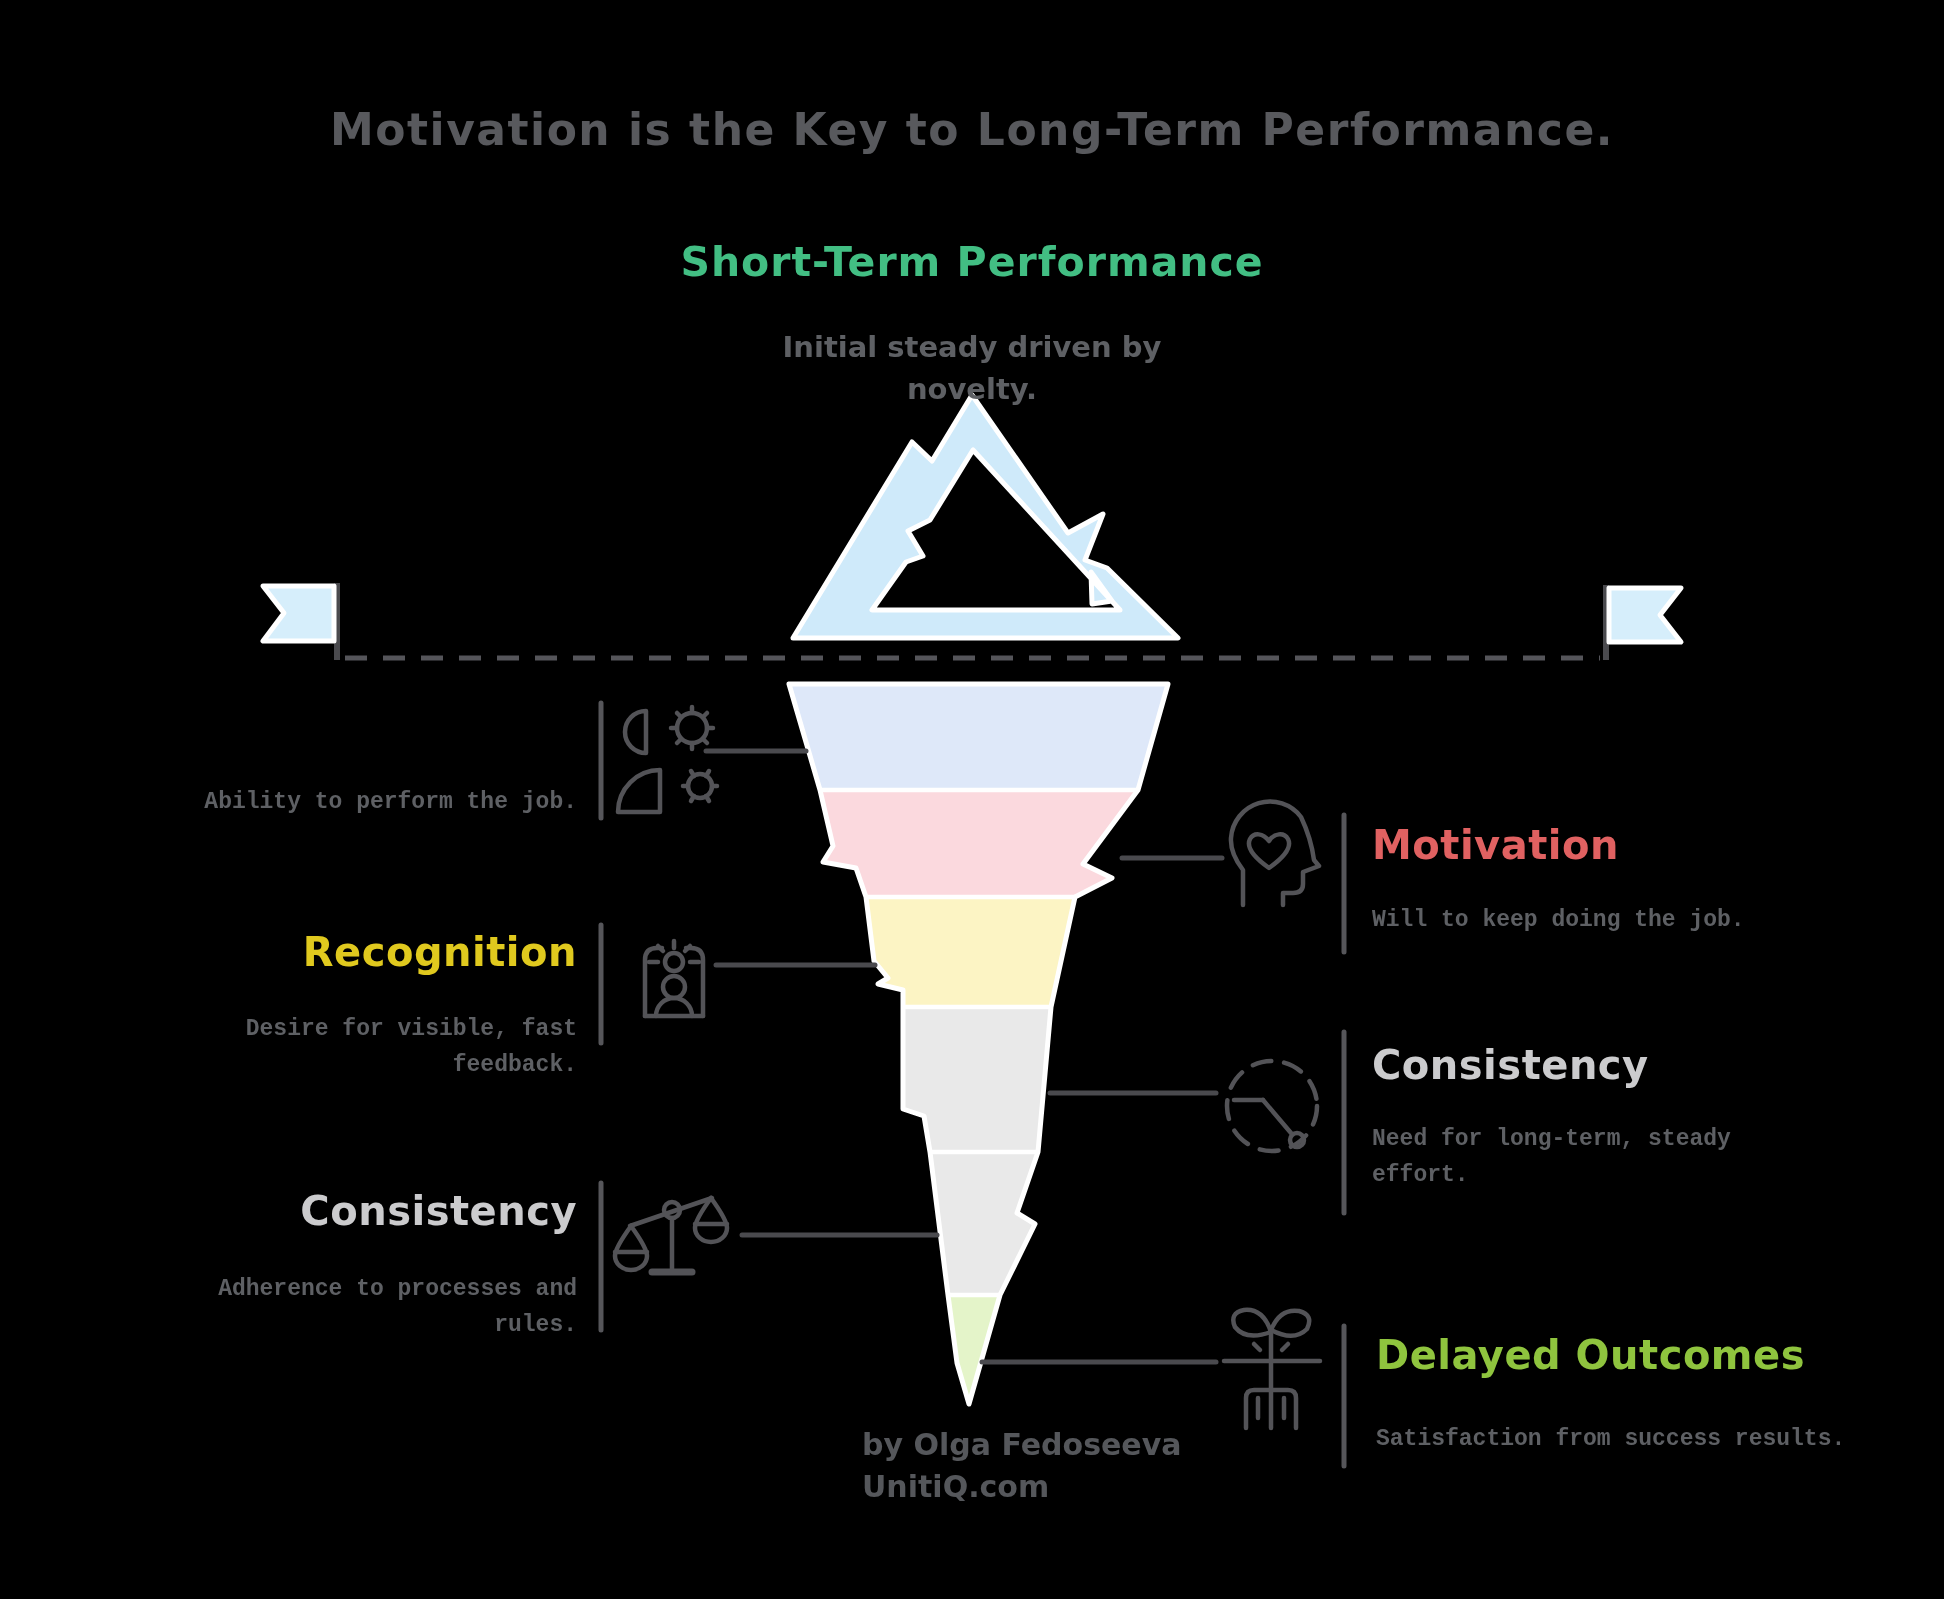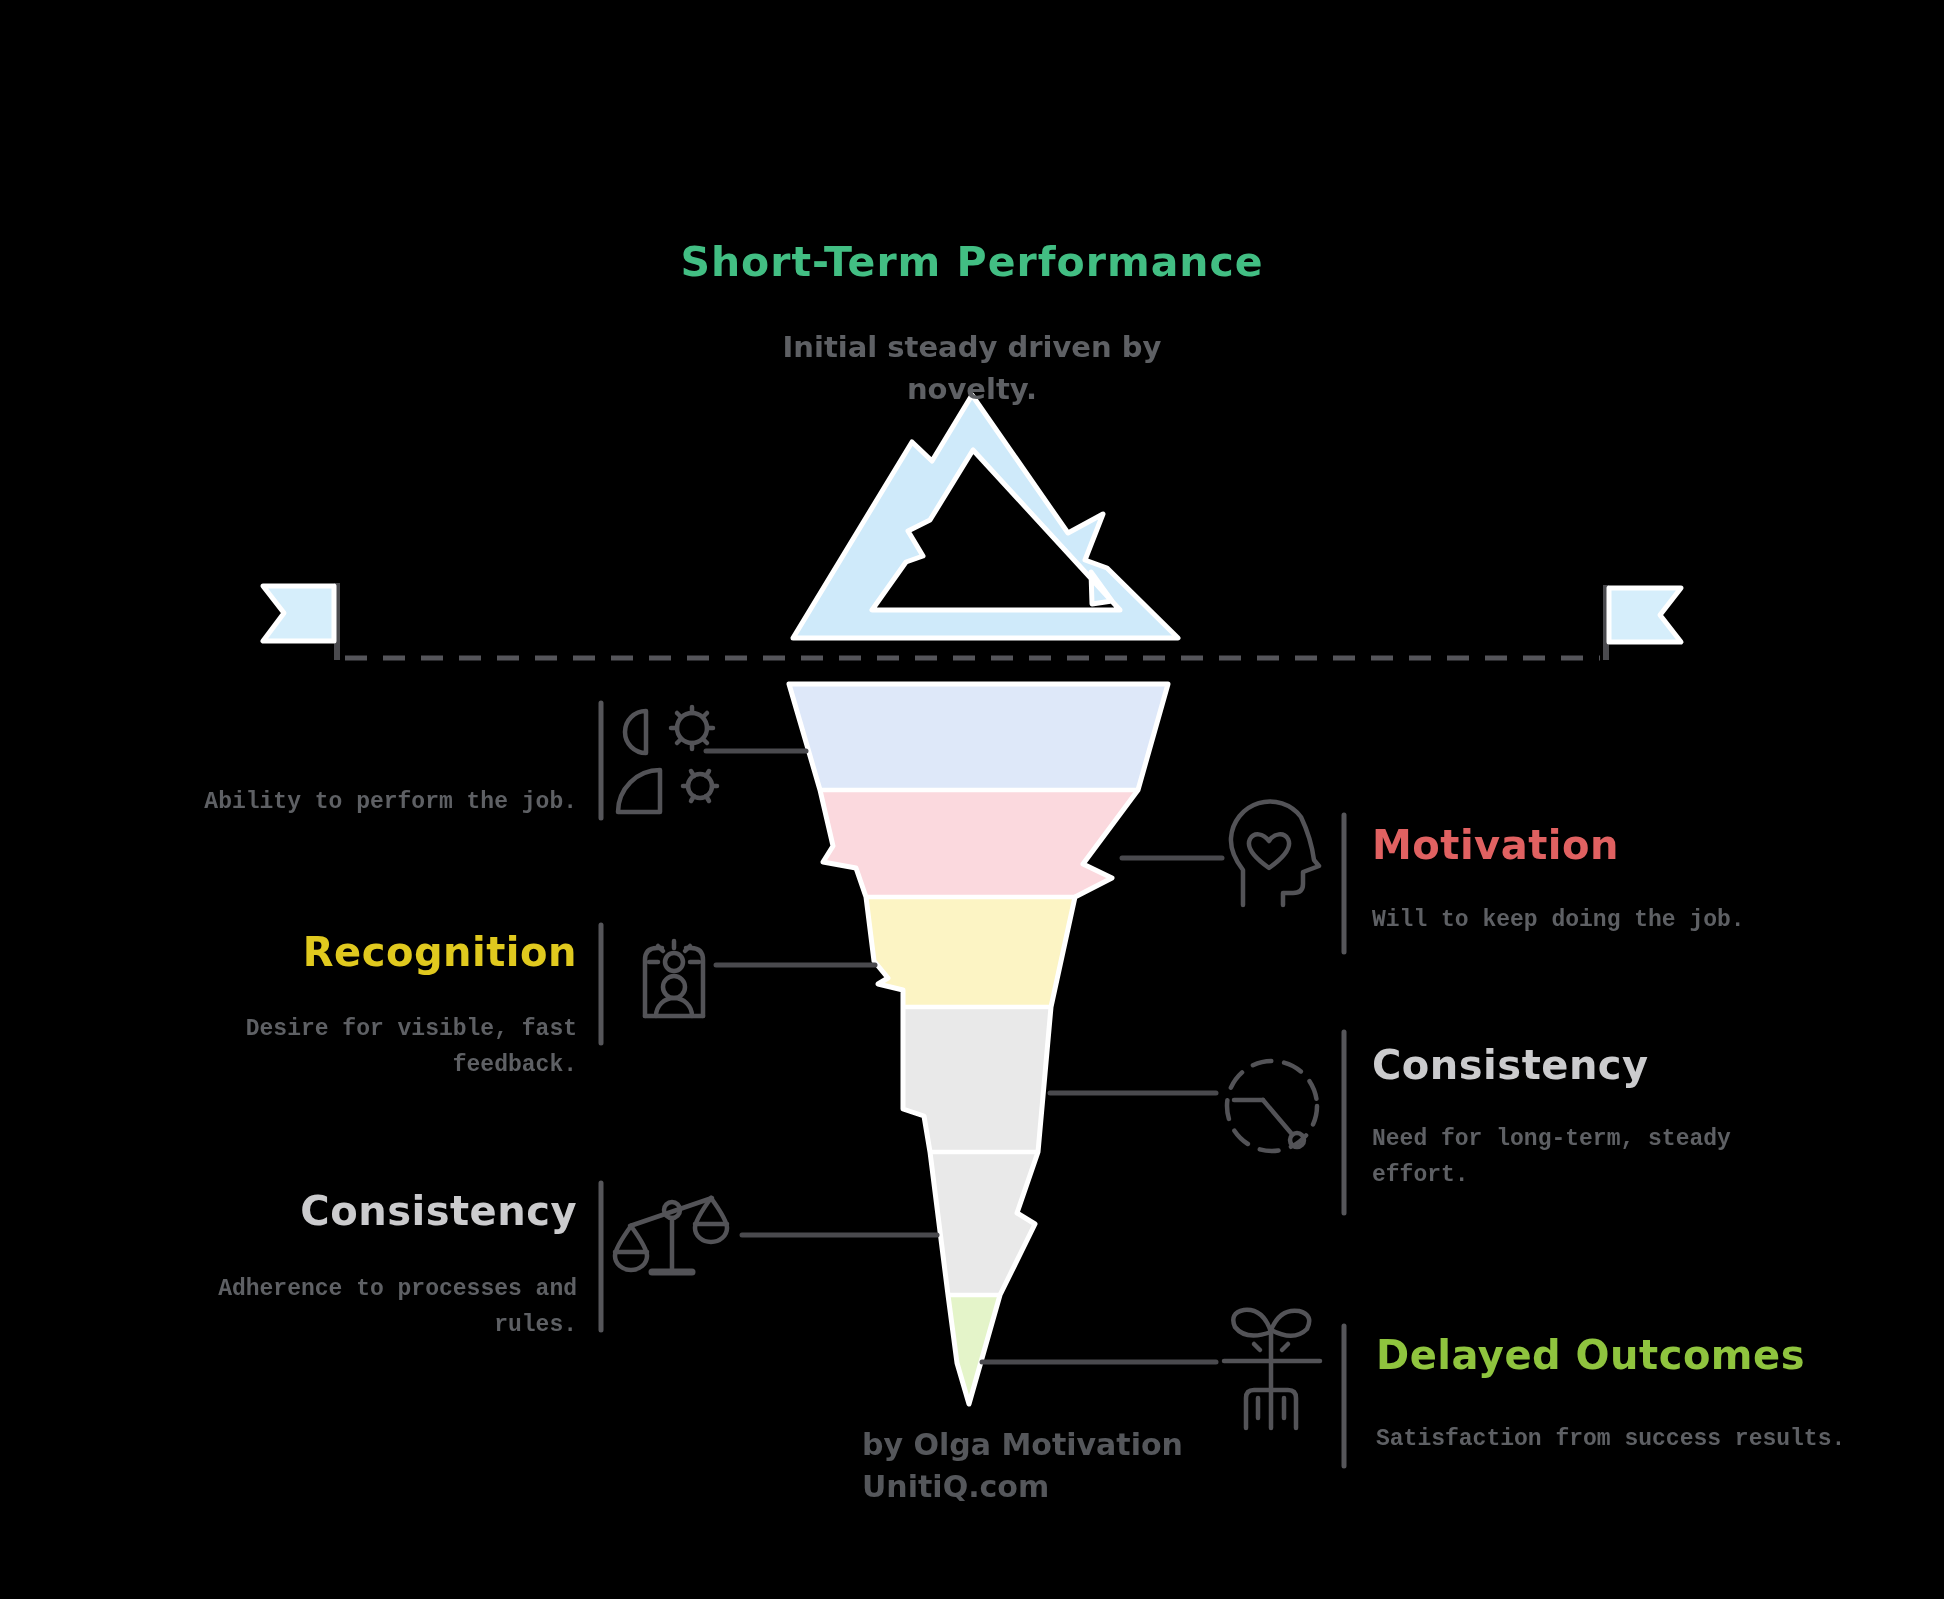--- a/index.html
+++ b/index.html
@@ -158,20 +158,21 @@
         <path d="M1271,1330 Q1294,1342 1307,1329 Q1314,1315 1299,1311 Q1280,1308 1271,1330 Z"></path>
         <line x1="1260" y1="1350" x2="1254" y2="1344"></line>
         <line x1="1282" y1="1350" x2="1288" y2="1344"></line>
         <path d="M1246,1428 L1246,1398 Q1246,1390 1254,1390 L1288,1390 Q1296,1390 1296,1398 L1296,1428"></path>
         <line x1="1258" y1="1398" x2="1258" y2="1418"></line>
         <line x1="1284" y1="1398" x2="1284" y2="1418"></line>
       </g>
     </g>
   </svg>
 
+  <div class="txt title" style="color: rgb(88, 89, 93);">Motivation is the Key to Long-Term Performance.</div>
 
   <div class="txt surface-heading" style="color: rgb(66, 190, 131);">Short-Term Performance</div>
   <div class="txt surface-sub" style="color: rgb(94, 96, 100);">Initial steady driven by novelty.</div>
 
   <div class="txt sec-desc ralign cap-desc" style="color: rgb(94, 96, 100);">Ability to perform the job.</div>
 
   <div class="txt sec-name mot-name" style="color: rgb(224, 97, 97);">Motivation</div>
   <div class="txt sec-desc mot-desc" style="color: rgb(94, 96, 100);">Will to keep doing the job.</div>
 
   <div class="txt sec-name ralign rec-name" style="color: rgb(224, 201, 30);">Recognition</div>
@@ -180,17 +181,17 @@
   <div class="txt sec-name con-name" style="color: rgb(203, 203, 205);">Consistency</div>
   <div class="txt sec-desc con-desc" style="color: rgb(94, 96, 100);">Need for long-term, steady effort.</div>
 
   <div class="txt sec-name ralign dis-name" style="color: rgb(203, 203, 205);">Consistency</div>
   <div class="txt sec-desc ralign dis-desc" style="color: rgb(94, 96, 100);">Adherence to processes and rules.</div>
 
   <div class="txt sec-name del-name" style="color: rgb(143, 196, 62);">Delayed Outcomes</div>
   <div class="txt sec-desc del-desc" style="color: rgb(94, 96, 100);">Satisfaction from success results.</div>
 
   <div class="txt credit" style="color: rgb(85, 87, 91);">
-    <div>by Olga Motivation</div>
+    <div>by Olga Fedoseeva</div>
     <div>UnitiQ.com</div>
   </div>
 
 </div>
 
 </body></html>

